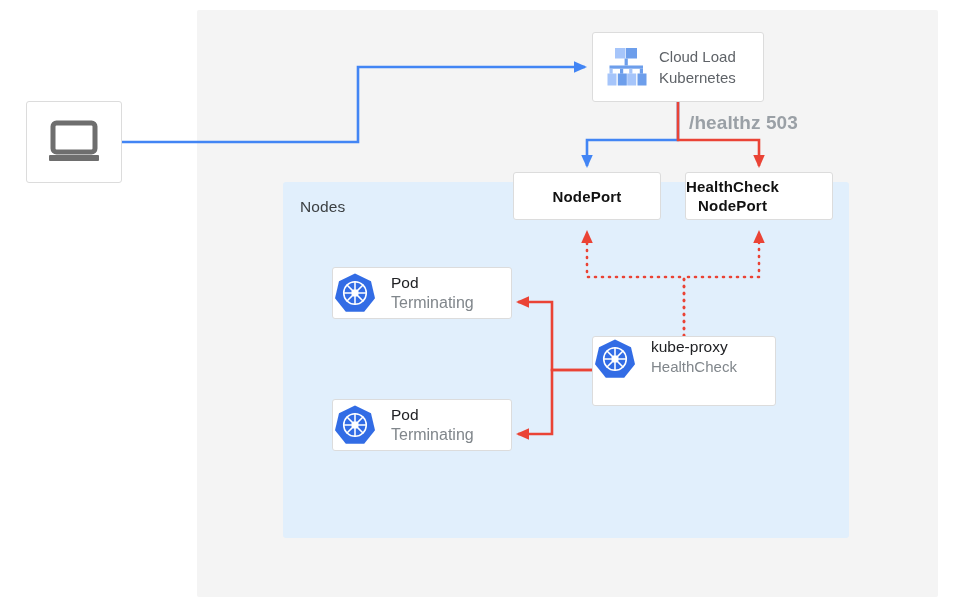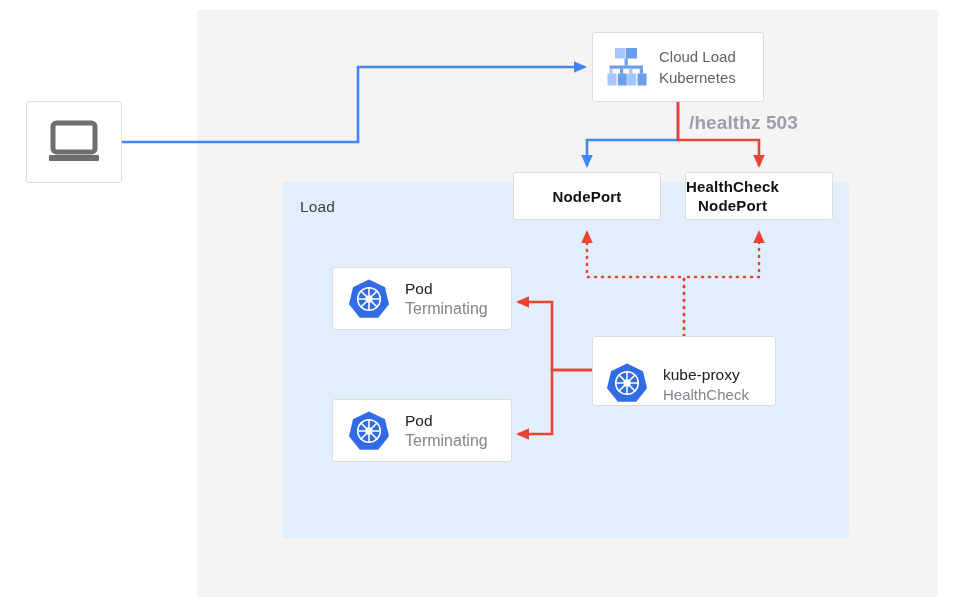--- a/index.html
+++ b/index.html
@@ -109,24 +109,23 @@
     font-weight: bold;
     color: #111111;
     text-align: center;
     line-height: 19px;
     letter-spacing: 0.2px;
   }
   
   .pod-card {
     left: 332px;
     width: 180px;
-    height: 63px;
-    display: flex;
-    align-items: center;
-    padding-left: 14px;
+    height: 52px;
+    display: flex;
+    align-items: center;
   }
   .pod1 { top: 267px; }
   .pod2 { top: 399px; }
   .k8s-icon { width: 44px; height: 44px; flex: 0 0 44px; }
   .pod-text { margin-left: 14px; }
   .pod-title {
     font-size: 15.5px;
     color: #202124;
     line-height: 20px;
   }
@@ -135,22 +134,22 @@
     color: #80868b;
     line-height: 20px;
   }
   
   .kp-card {
     left: 592px;
     top: 336px;
     width: 184px;
     height: 70px;
     display: flex;
-    align-items: flex-end;
-    padding-left: 12px;
+    align-items: flex-start;
+    padding-left: 0;
   }
   .kp-text { margin-left: 14px; }
   .kp-title {
     font-size: 15.5px;
     color: #202124;
     line-height: 20px;
     white-space: nowrap;
   }
   .kp-sub {
     font-size: 15px;
@@ -168,21 +167,21 @@
     white-space: nowrap;
     letter-spacing: 0.1px;
   }
   svg { display: block; }
 </style>
 </head>
 <body>
 
 <div class="gray-panel"></div>
 <div class="nodes-region"></div>
-<div class="nodes-label">Load</div>
+<div class="nodes-label">Nodes</div>
 
 <svg id="canvas" viewBox="0 0 953 612" width="953" height="612" aria-hidden="true">
   <defs>
     <marker id="arrow-blue" viewBox="0 0 10 10" refX="8.5" refY="5" markerWidth="5.2" markerHeight="5.2" orient="auto-start-reverse">
       <path d="M 0 0.6 L 10 5 L 0 9.4 z" fill="#4285F4"></path>
     </marker>
     <marker id="arrow-red" viewBox="0 0 10 10" refX="8.5" refY="5" markerWidth="5.2" markerHeight="5.2" orient="auto-start-reverse">
       <path d="M 0 0.6 L 10 5 L 0 9.4 z" fill="#EA4335"></path>
     </marker>
   </defs>

